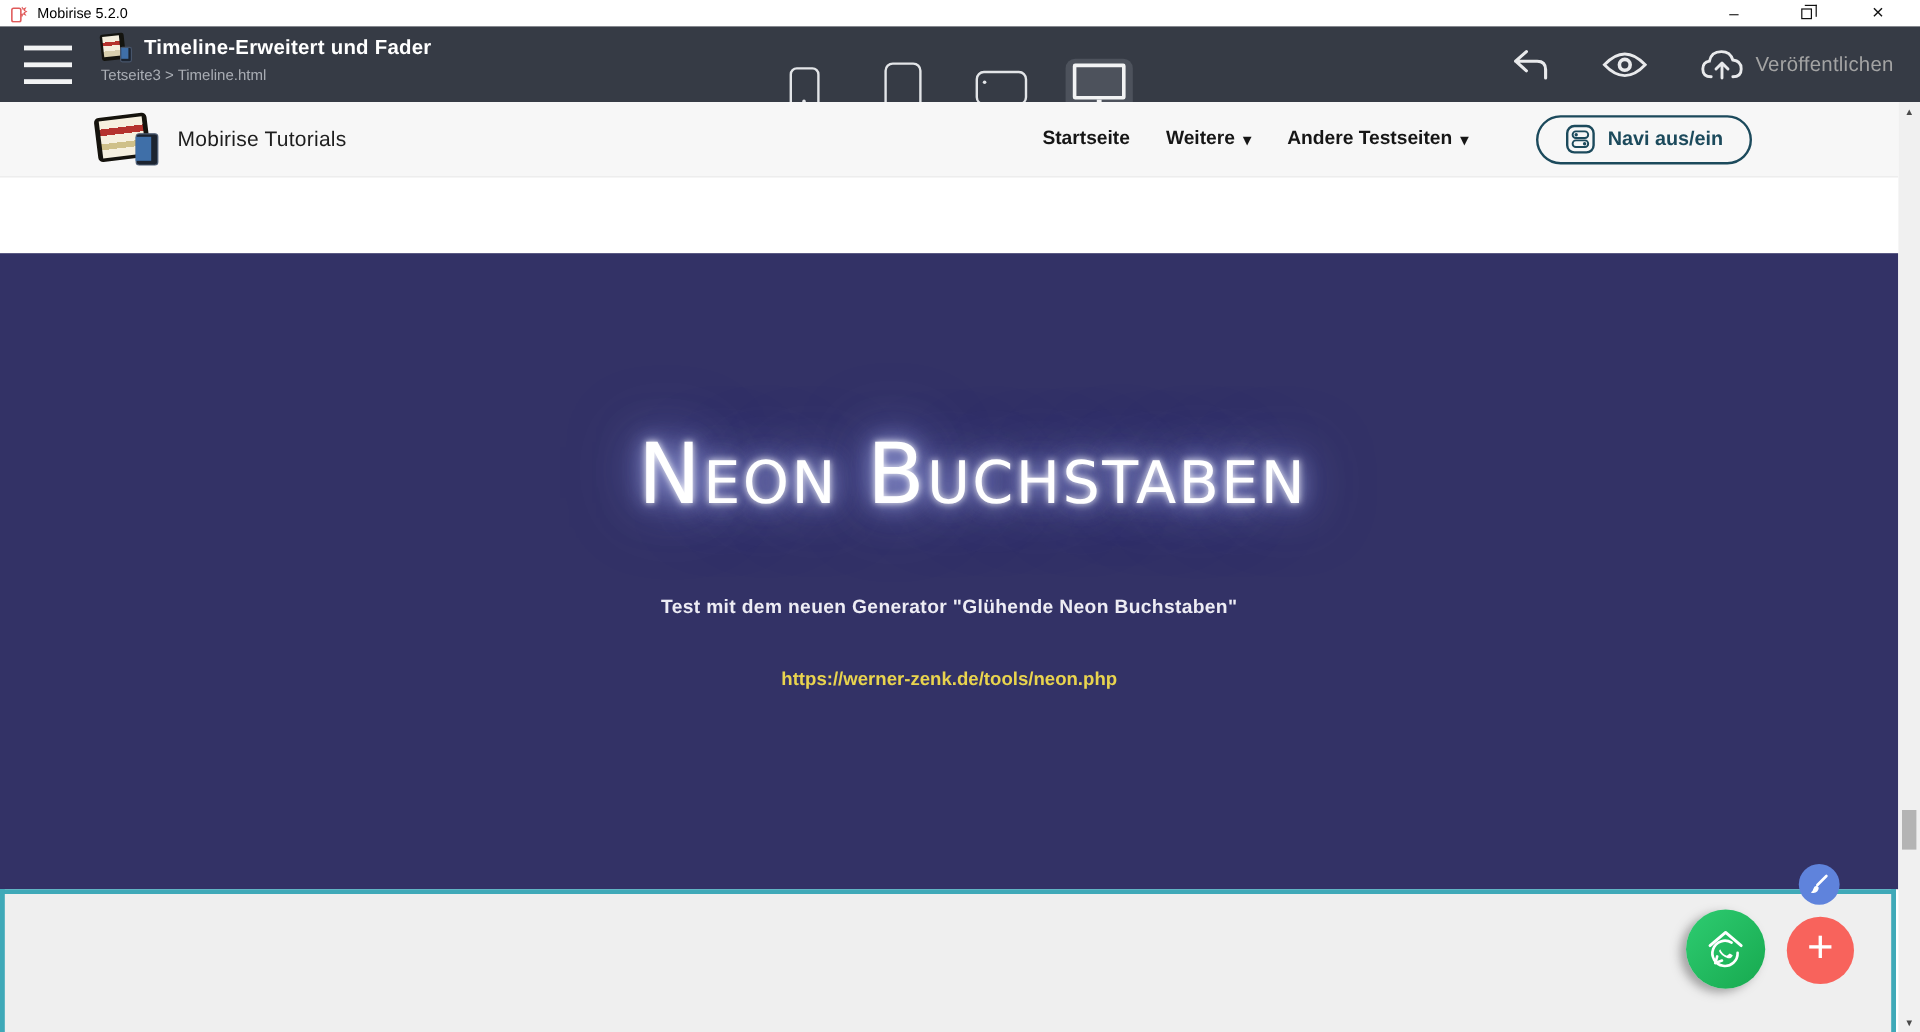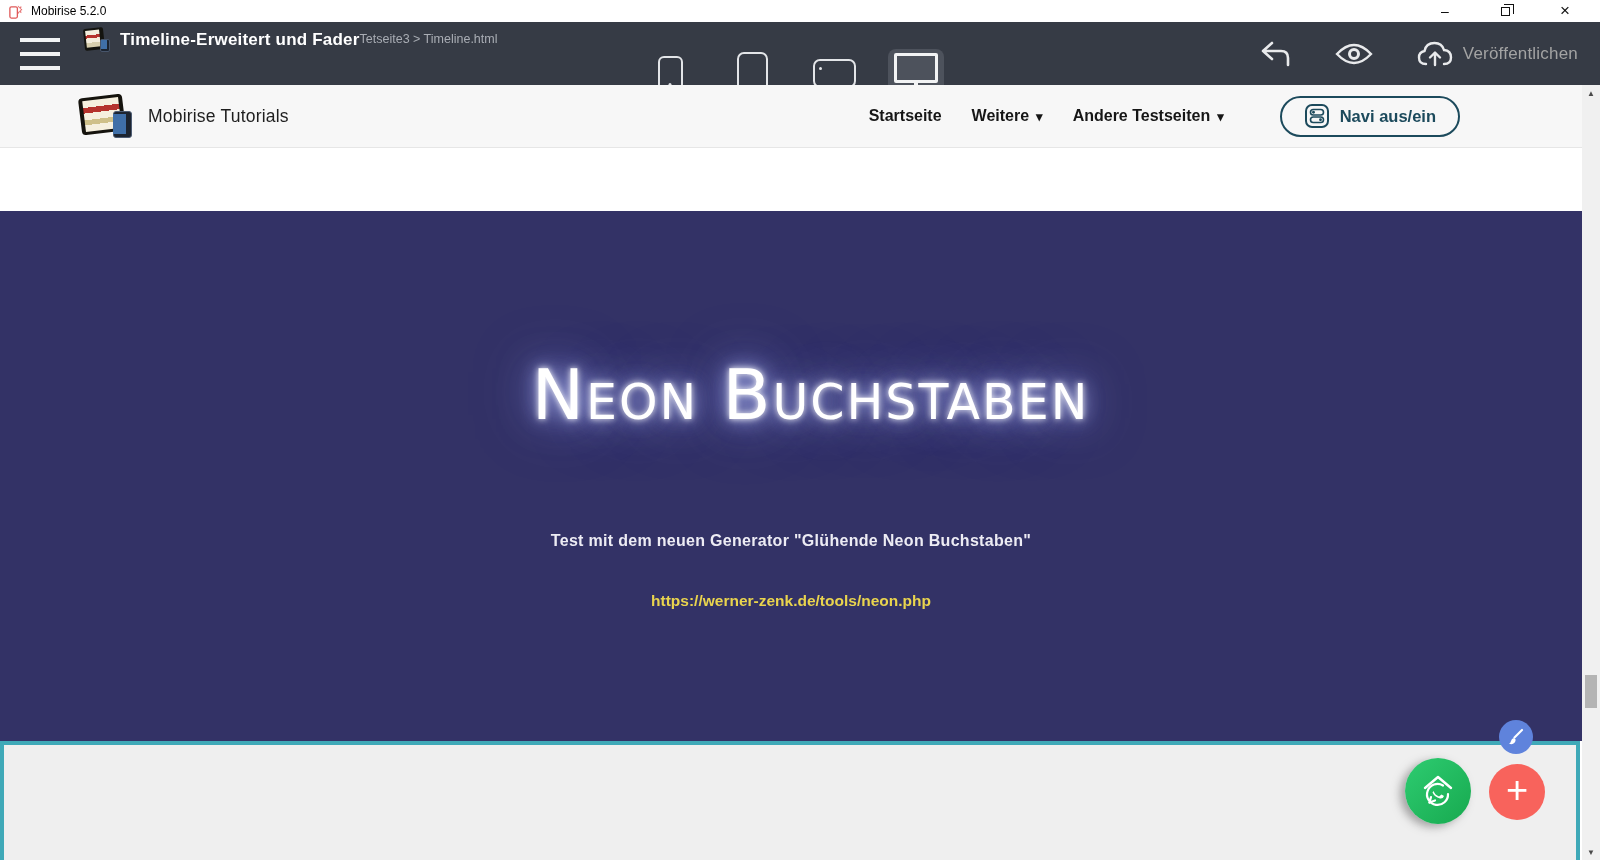--- a/index.html
+++ b/index.html
@@ -13,21 +13,21 @@
   .titlebar-title { font-size:12px; color:#000; }
   .win-controls { margin-left:auto; display:flex; align-items:center; gap:30px; padding-right:12px; }
   .win-btn { width:30px; height:18px; display:flex; align-items:center; justify-content:center; font-size:14px; color:#111; cursor:default; }
   .restore-glyph { position:relative; width:9px; height:9px; border:1px solid #111; background:#fff; }
   .restore-glyph::before { content:""; position:absolute; left:2px; top:-4px; width:9px; height:9px; border:1px solid #111; border-bottom:none; border-left:none; }
 
   
   .toolbar { position:absolute; top:22px; left:0; width:1600px; height:63px; background:#363b45; }
   .hamburger { position:absolute; left:20px; top:16px; width:40px; height:32px; display:flex; flex-direction:column; justify-content:space-between; cursor:pointer; }
   .hamburger span { display:block; width:40px; height:4px; background:#f2f3f4; }
-  .page-head { position:absolute; left:84px; top:6px; display:flex; flex-direction:row; }
+  .page-head { position:absolute; left:84px; top:6px; display:flex; flex-direction:column; }
   .page-head-top { display:flex; align-items:center; gap:10px; }
   .page-title { color:#fff; font-size:17px; font-weight:600; letter-spacing:.2px; }
   .breadcrumb { color:#a9adb4; font-size:12.5px; margin-top:4px; }
 
   
   .mini-thumb { position:relative; width:26px; height:24px; }
   .mini-thumb .mt-tab { position:absolute; left:0; top:0; width:20px; height:22px; background:#14140f; border-radius:2px; transform:rotate(-6deg); }
   .mini-thumb .mt-scr { position:absolute; left:2px; top:2px; width:14px; height:17px; background:#f4eedd; background:linear-gradient(180deg,#f4eedd 0 28%, #b5332d 28% 46%, #f4eedd 46% 72%, #d8cfae 72% 100%); }
   .mini-thumb .mt-ph { position:absolute; right:0; bottom:0; width:10px; height:13px; background:#1c2430; border-radius:2px; border:1px solid #47556b; }
   .mini-thumb .mt-phs { position:absolute; right:2px; bottom:2px; width:6px; height:9px; background:#3f6fa8; }
@@ -68,21 +68,21 @@
   .caret { font-size:13px; color:#161616; line-height:1; }
   .pill { display:flex; align-items:center; gap:10px; height:41px; border-radius:21px; padding:15px 22px; font-size:16.5px; font-weight:700; cursor:pointer; }
   .pill-outline { border:2px solid #1c4a5c; color:#1c4a5c; margin-left:26px; background:transparent; }
   .pill-solid { background:#1e96c8; color:#ffffff; margin-left:26px; }
 
   
   .sec-white { position:absolute; top:63px; left:0; width:100%; height:63px; background:#ffffff; }
   .sec-navy { position:absolute; top:126px; left:0; width:100%; height:530px; background:#333266; text-align:center; }
   .neon-heading { margin-top:146px; font-family:"DejaVu Sans", sans-serif; font-variant:small-caps; font-weight:500; font-size:70px; letter-spacing:2px; color:#ffffff; line-height:1.1;
     text-shadow:0 0 6px rgba(255,255,255,.95), 0 0 18px rgba(190,200,255,.9), 0 0 38px rgba(150,160,255,.7), 0 0 60px rgba(140,150,255,.5);padding-left:39px; }
-  .hero-sub { margin-top:98px; font-size:16px; font-weight:700; color:#edecf4; letter-spacing:.3px; }
+  .hero-sub { margin-top:64px; font-size:16px; font-weight:700; color:#edecf4; letter-spacing:.3px; }
   .hero-link { display:inline-block; margin-top:42px; font-size:15.5px; font-weight:700; color:#e9d44e; text-decoration:none; }
 
   
   .sec-bottom { position:absolute; top:656px; left:0; width:1580px; height:119px; background:#efefef; border:4px solid #3fa9b8; border-bottom:none; }
 
   
   .fab { position:absolute; border-radius:50%; display:flex; align-items:center; justify-content:center; cursor:pointer; }
   .fab-brush { left:1499px; top:720px; width:34px; height:34px; background:#5f83dc; }
   .fab-wa { left:1405px; top:758px; width:66px; height:66px; background:linear-gradient(135deg,#2ecc71,#17a94f); box-shadow:-5px 3px 8px rgba(90,90,90,.5); }
   .fab-plus { left:1489px; top:764px; width:56px; height:56px; background:#f8635c; }

